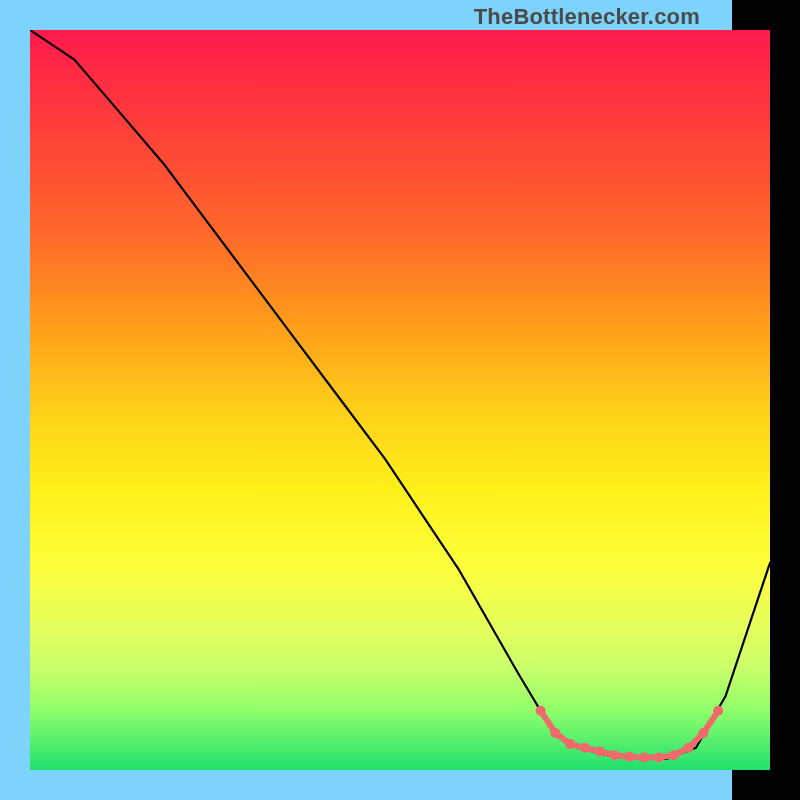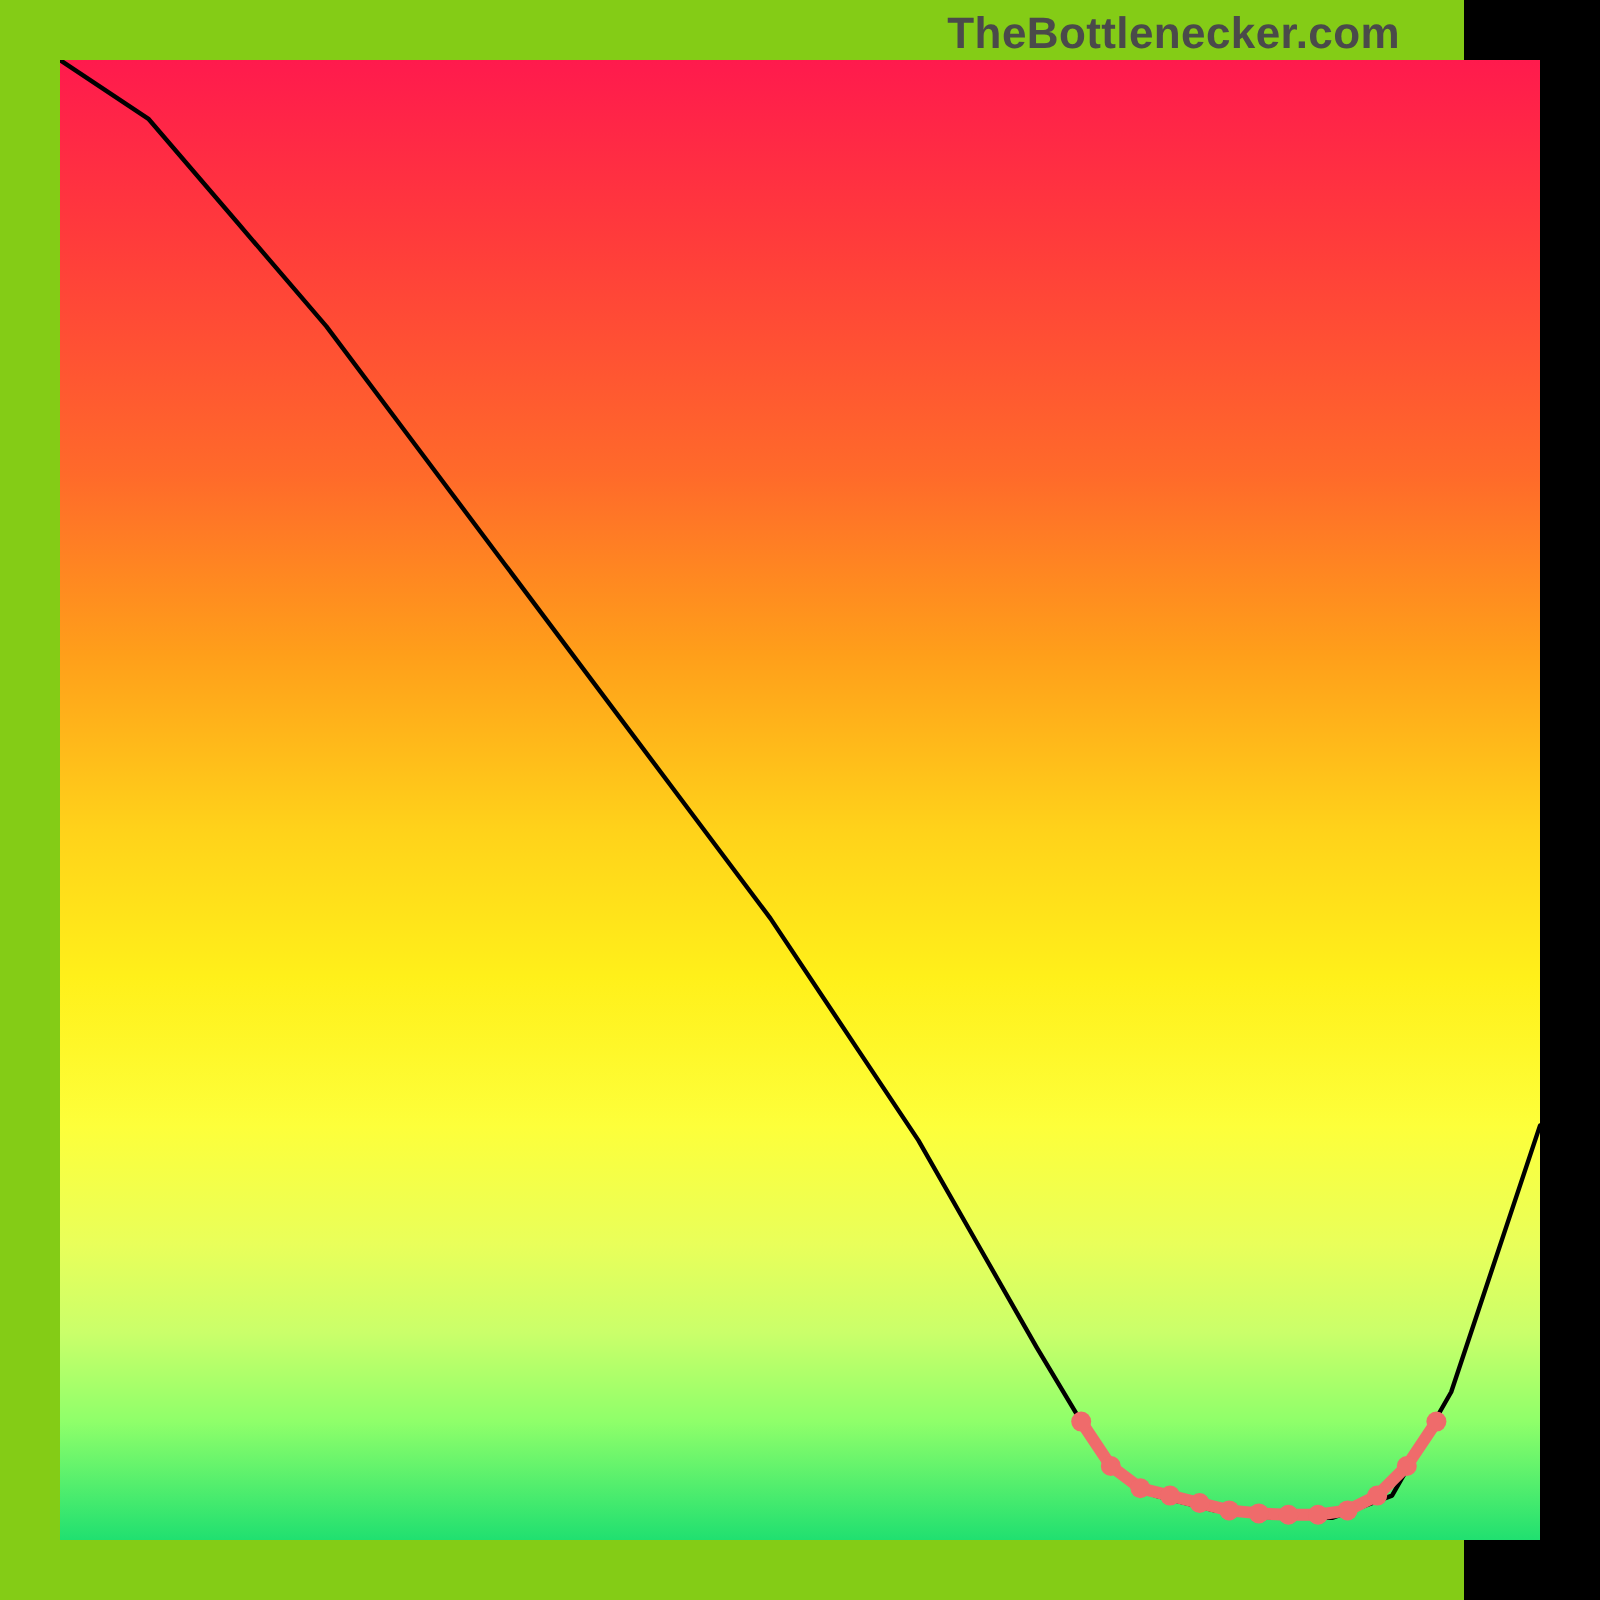--- a/index.html
+++ b/index.html
@@ -9,21 +9,21 @@
     height: 800px;
     background: #000;
     overflow: hidden;
   }
   .frame {
     position: absolute;
     left: 0;
     top: 0;
     width: 732px;
     height: 800px;
-    background: #84cc16;
+    background: #7dd3fc;
   }
   .plot-area {
     position: absolute;
     left: 30px;
     top: 30px;
     width: 740px;
     height: 740px;
     background: linear-gradient(
       to bottom,
       #ff1a4d 0%,

